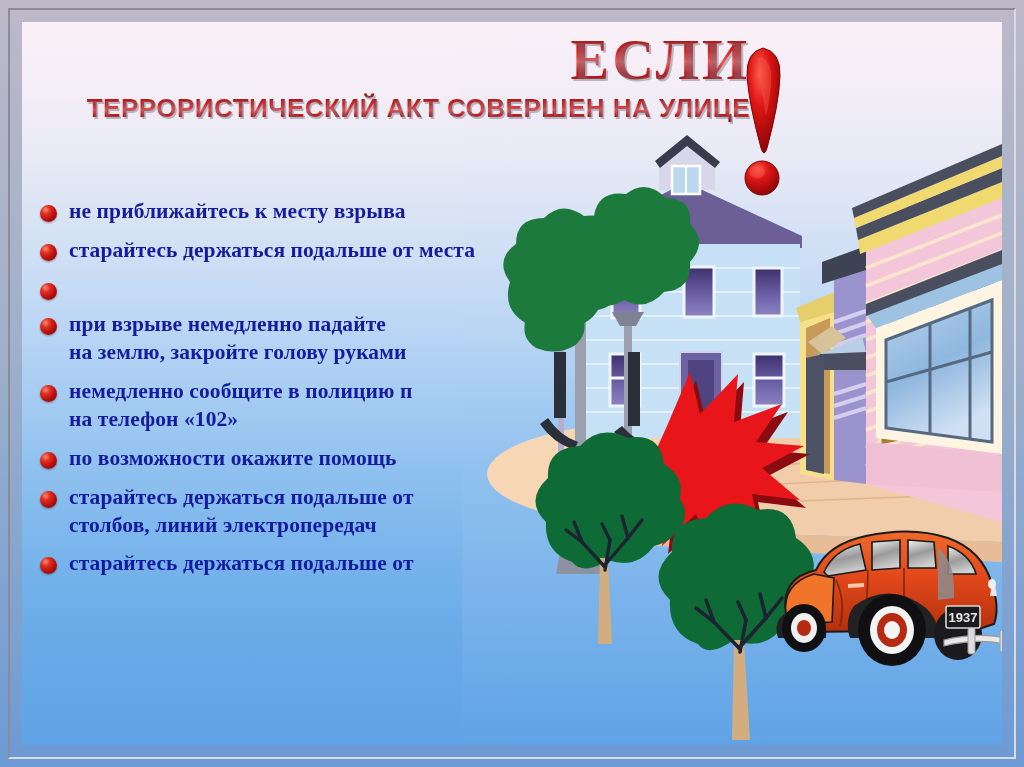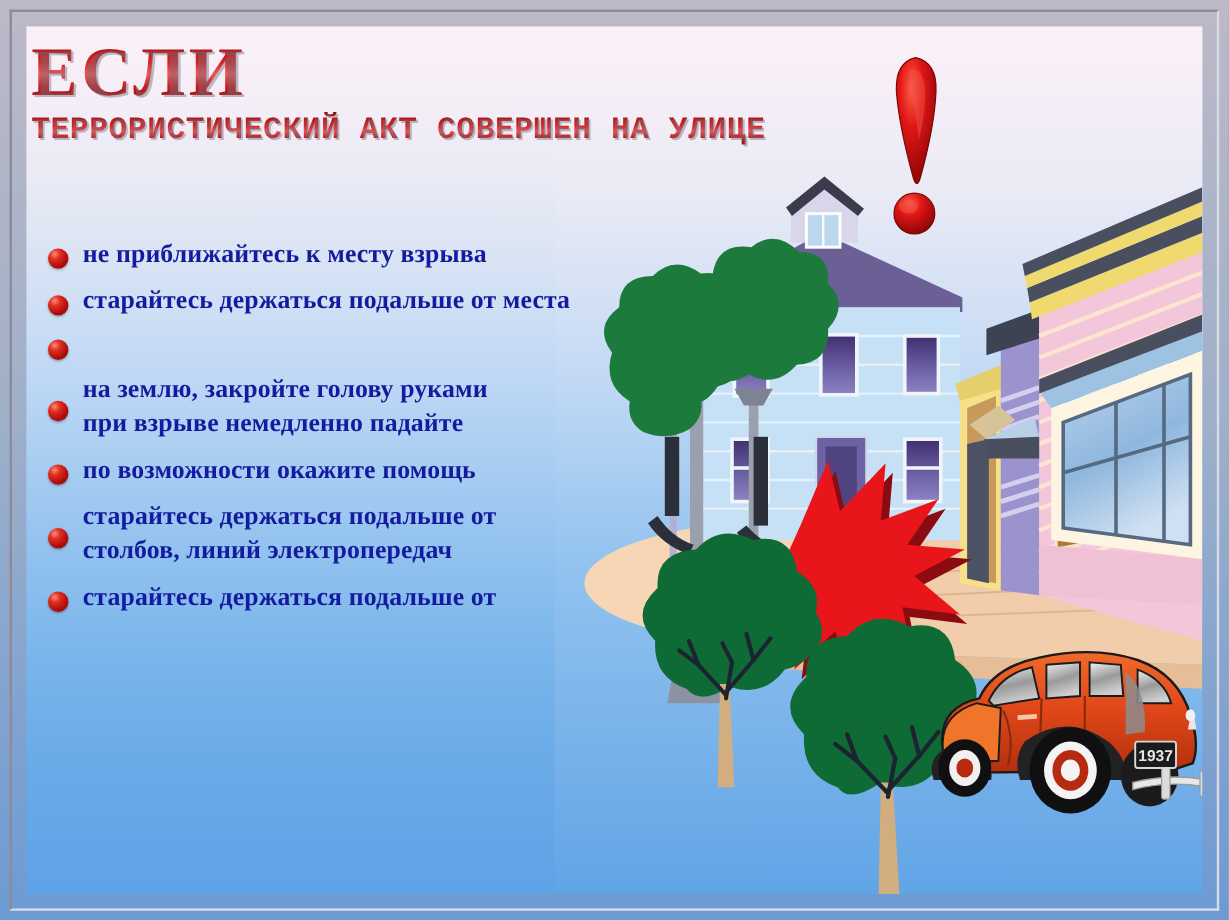--- a/index.html
+++ b/index.html
@@ -50,23 +50,23 @@
        #aed0f3 48%,
        #93c3ef 60%,
        #7bb6ec 72%,
        #6aabe8 84%,
        #5fa3e6 100%);
   }
 
   
   .title-block {
     position: absolute;
-    left: 4px; top: 8px;
+    left: 16px; top: 8px;
     width: 712px;
-    text-align: left;
+    text-align: right;
     z-index: 40;
   }
   .title-line1 {
     font-size: 58px;
     font-weight: bold;
     letter-spacing: 3px;
     color: #d81f1f;
     background: linear-gradient(to bottom, #8d1414 0%, #d62020 35%, #f05a5a 52%, #c41a1a 70%, #7d1010 100%);
     -webkit-background-clip: text;
     background-clip: text;
@@ -79,41 +79,41 @@
     font-size: 26px;
     font-weight: bold;
     letter-spacing: 0.5px;
     margin-top: 2px;
     color: #c21b1b;
     background: linear-gradient(to bottom, #8d1414 0%, #d62020 38%, #ef5050 55%, #bd1818 72%, #7d1010 100%);
     -webkit-background-clip: text;
     background-clip: text;
     -webkit-text-fill-color: transparent;
     text-shadow: 1.5px 1.5px 0 rgba(120,110,125,.45);
-    font-family: Liberation Mono, monospace;
+    font-family: Liberation Sans, sans-serif;
   }
 
   
   .excl {
     position: absolute;
     left: 710px; top: 20px;
     width: 62px; height: 160px;
     z-index: 41;
   }
 
   
   .list {
     position: absolute;
     left: 18px; top: 176px;
     width: 520px;
     z-index: 30;
   }
   .item {
     display: flex;
-    align-items: center;
+    align-items: flex-start;
     margin-bottom: 11px;
   }
   .bullet {
     flex: 0 0 auto;
     width: 17px; height: 17px;
     margin-top: 7px;
     margin-right: 12px;
     border-radius: 50%;
     background:
       radial-gradient(circle at 33% 28%, #ff8a7a 0%, #e03020 26%, #b30d0d 62%, #7a0606 100%);
@@ -126,21 +126,21 @@
     line-height: 1.30;
     font-family: "Liberation Serif", "DejaVu Serif", serif;
     letter-spacing: 0.1px;
     max-width: 470px;
   }
   .item-text .ln { display: block; }
 
   
   .scene {
     position: absolute;
-    left: 440px; top: 12px;
+    left: 440px; top: 0;
     width: 540px; height: 698px;
     z-index: 10;
   }
   .scene svg { display:block; }
 </style>
 </head>
 <body>
 
 <div class="poster">
 
@@ -454,25 +454,32 @@
         </span>
       </div>
 
       <div class="item">
         <span class="bullet"></span>
       </div>
 
       <div class="item">
         <span class="bullet"></span>
         <span class="item-text">
+          <span class="ln">при взрыве немедленно падайте</span>
           <span class="ln">на землю,  закройте голову руками</span>
-          <span class="ln">при взрыве немедленно падайте</span>
-        </span>
-      </div>
-
+        </span>
+      </div>
+
+      <div class="item">
+        <span class="bullet"></span>
+        <span class="item-text">
+          <span class="ln">немедленно  сообщите в полицию п</span>
+          <span class="ln">на телефон «102»</span>
+        </span>
+      </div>
 
       <div class="item">
         <span class="bullet"></span>
         <span class="item-text">
           <span class="ln">по возможности окажите помощь</span>
         </span>
       </div>
 
       <div class="item">
         <span class="bullet"></span>

